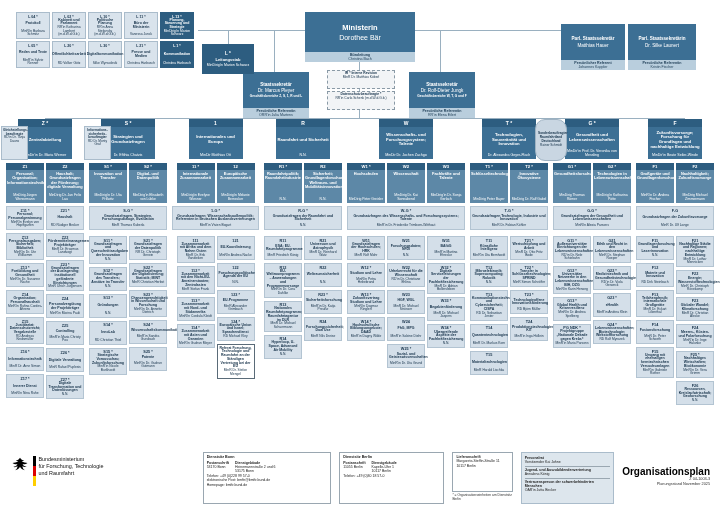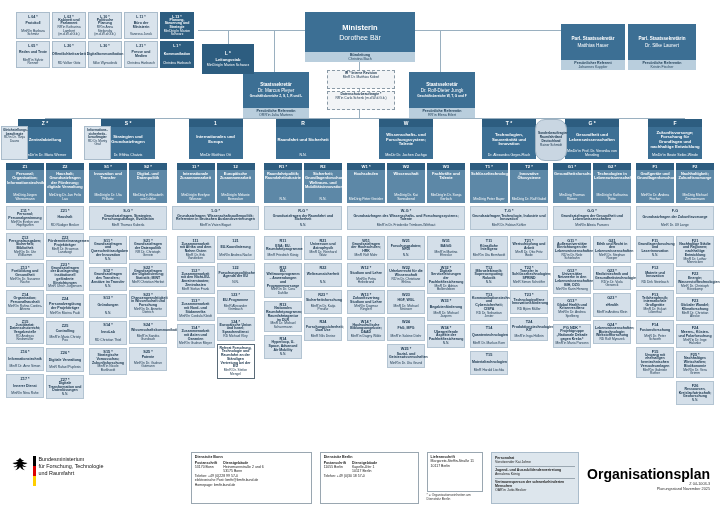--- a/index.html
+++ b/index.html
@@ -96,21 +96,21 @@
   .fcols b{font-size:3.5px;}
   #bonn{width:132px;height:52px;}
   #berlin{width:108px;height:52px;}
   #liefer-wrap{width:62px;}
   #liefer{height:40px;}
   #legend-note{font-size:3.3px;color:#333;margin-top:2px;line-height:1.2;}
   #personalrat{width:96px;height:52px;background:#dde6ed;border:0.5px solid #aabccb;}
   #personalrat .row{border-bottom:0.5px solid #9aa7b1;padding:1px 0;}
   #personalrat .row:last-child{border-bottom:none;}
   #plan{margin-left:auto;text-align:right;margin-top:14px;padding-right:2px;}
-  #plan .pt{font-weight:bold;font-size:14px;color:#000;}
+  #plan .pt{font-weight:bold;font-size:10px;color:#000;}
   #plan .pr,#plan .pd{font-size:3.8px;color:#333;line-height:1.3;}
 </style>
 </head>
 <body>
 
 <div id="page">
 
   <div id="top-area">
 
     <div class="hl" style="left:198px;top:30px;width:107px;height:1px"></div>

